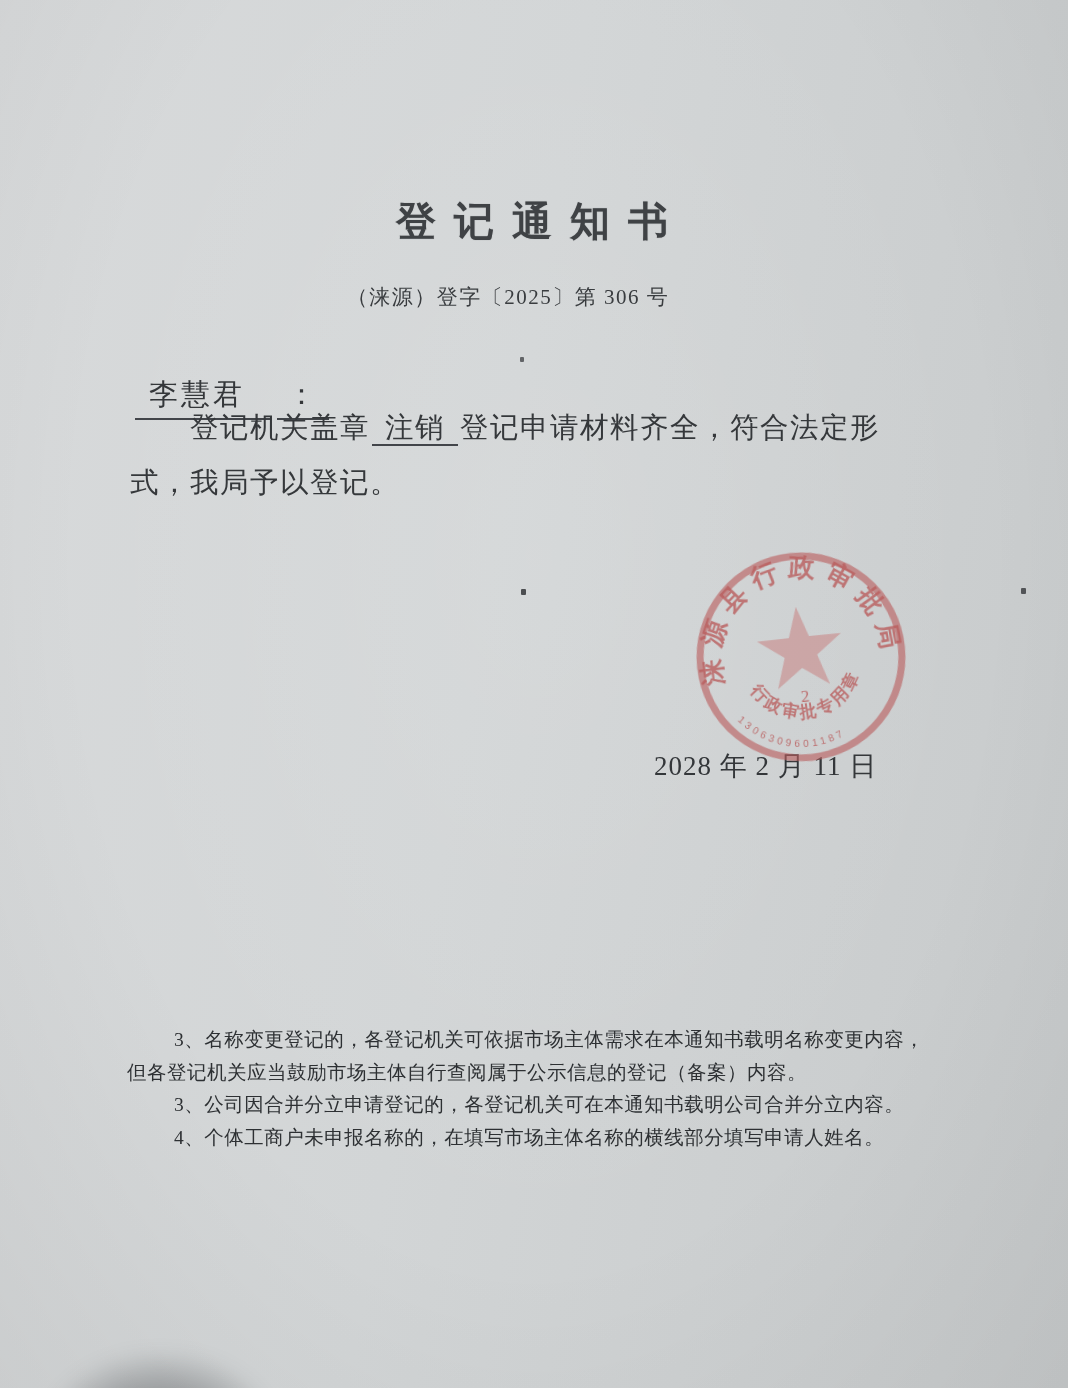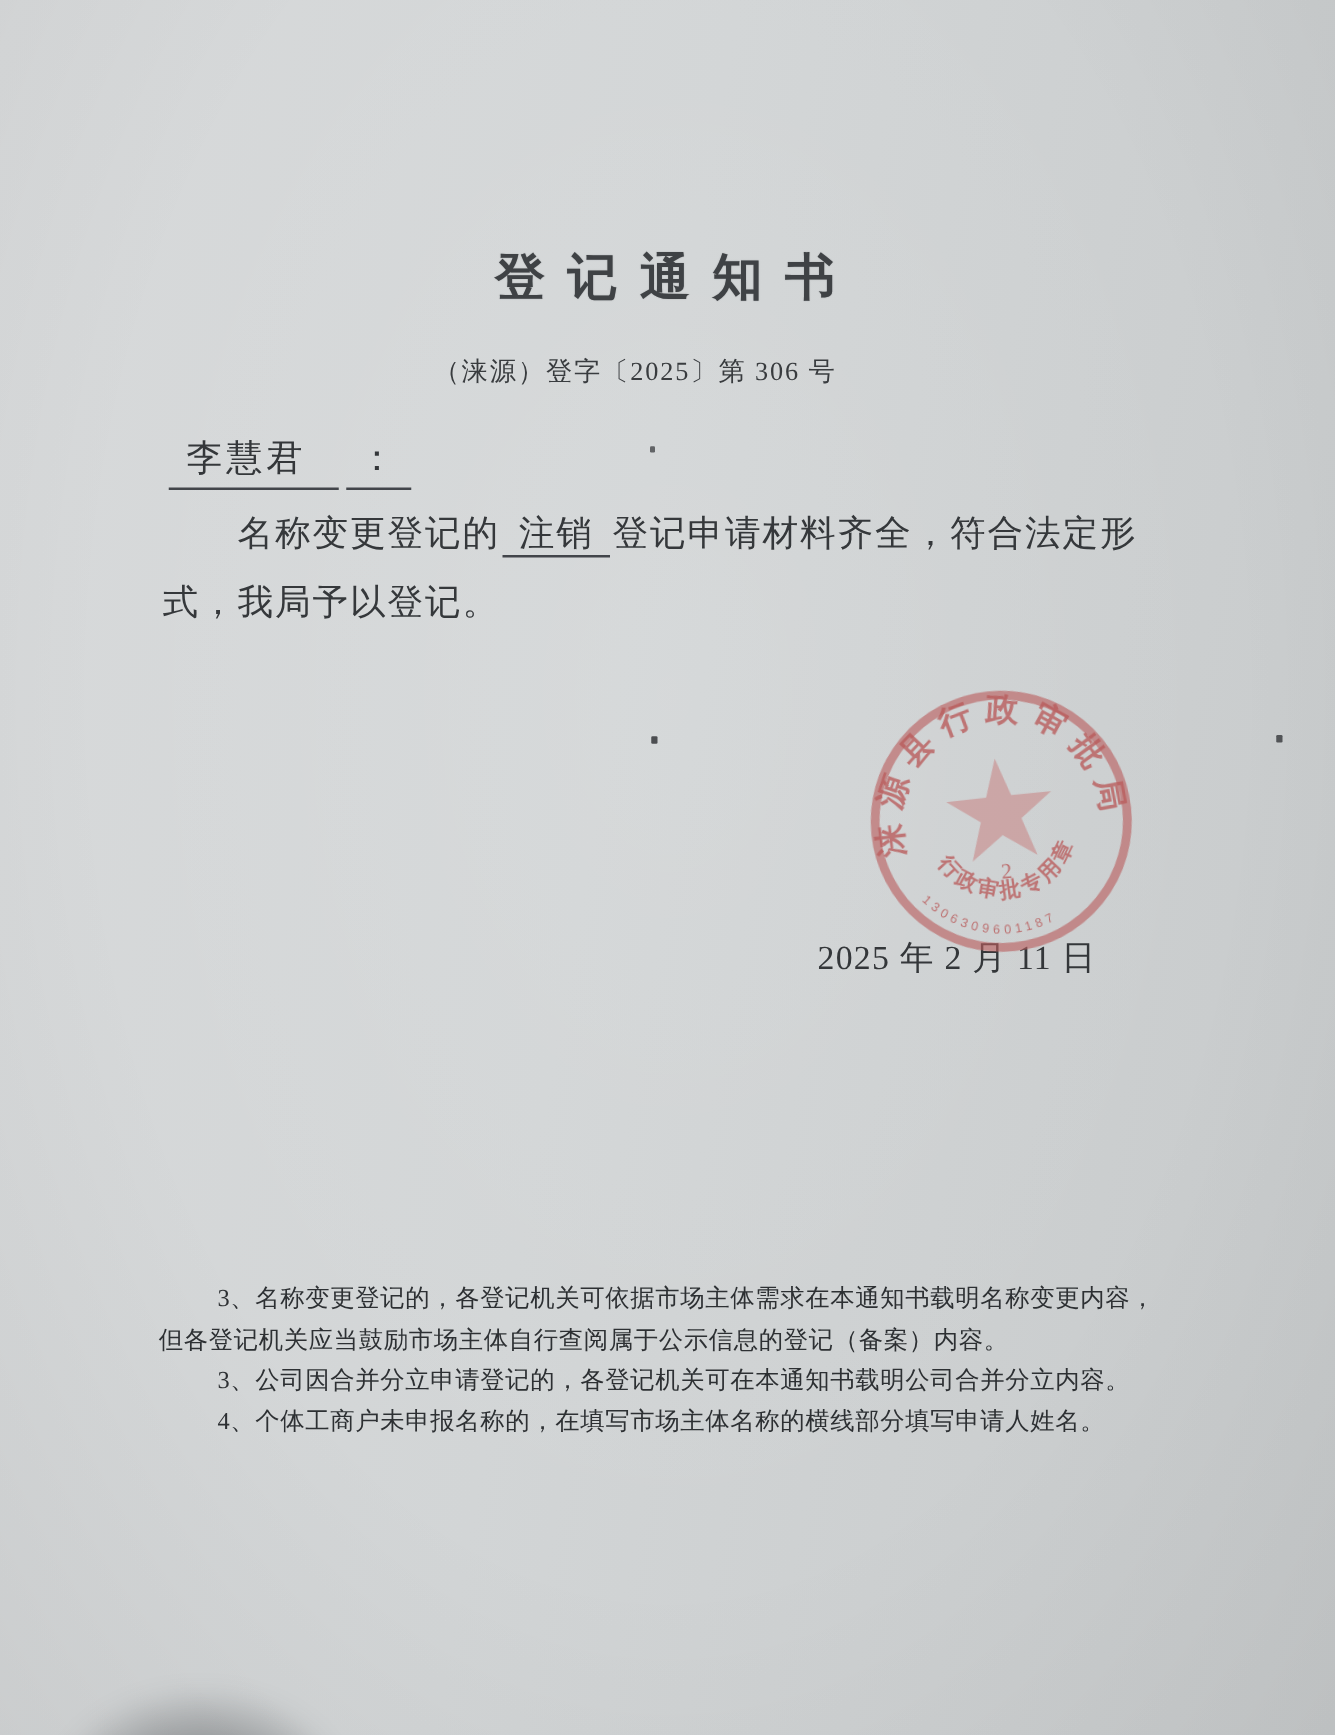--- a/index.html
+++ b/index.html
@@ -31,20 +31,21 @@
     position:absolute;top:283px;left:0;width:100%;
     text-align:center;font-size:21px;letter-spacing:1.5px;color:#393c3f;
     transform:translateX(-26px);
   }
   .addressee{
     position:absolute;left:135px;top:347px;font-size:29px;letter-spacing:3px;
   }
   .u-name{
     display:inline-block;border-bottom:2px solid #42454a;
     padding:0 26px 3px 14px;
+    margin-top:28px;
   }
   .u-colon{
     display:inline-block;border-bottom:2px solid #42454a;
     padding:0 10px 3px 10px;margin-left:6px;
   }
   .body-text{
     position:absolute;left:130px;top:400px;width:800px;
     font-size:28.5px;line-height:55px;letter-spacing:1.5px;color:#35383b;
   }
   .body-line1{padding-left:60px;}
@@ -84,21 +85,21 @@
 
   <div class="doc-title">登  记  通  知  书</div>
 
   <div class="doc-number">（涞源）登字〔2025〕第 306 号</div>
 
   <div class="addressee">
     <span class="u-name">李慧君</span><span class="u-colon">：</span>
   </div>
 
   <div class="body-text">
-    <div class="body-line1"><span>名称变更登记的</span><span class="blank-underline">注销</span><span>登记申请材料齐全，符合法定形</span></div>
+    <div class="body-line1"><span>登记机关盖章</span><span class="blank-underline">注销</span><span>登记申请材料齐全，符合法定形</span></div>
     <div class="body-line2">式，我局予以登记。</div>
   </div>
 
   <svg class="stamp" viewBox="0 0 220 220" xmlns="http://www.w3.org/2000/svg">
     <defs>
       <path id="arcTop" d="M 34.8 137.4 A 80 80 0 1 1 185.2 137.4" fill="none"></path>
       <path id="arcInner" d="M 55.6 135.4 A 60 60 0 0 0 164.4 135.4" fill="none"></path>
       <path id="arcCode" d="M 34.5 157.2 A 89 89 0 0 0 185.5 157.2" fill="none"></path>
     </defs>
     <circle cx="110" cy="110" r="100" fill="none" stroke="#b95d5d" stroke-width="7" opacity="0.62"></circle>
@@ -109,21 +110,21 @@
     <text font-size="17" font-weight="bold" fill="#b95d5d" opacity="0.8" letter-spacing="2.5" font-family="Liberation Serif, DejaVu Serif, serif">
       <textPath href="#arcInner" startOffset="2%">行政审批专用章</textPath>
     </text>
     <text x="110" y="155" text-anchor="middle" font-size="17" fill="#b95d5d" opacity="0.85" font-family="Liberation Serif, DejaVu Serif, serif">2</text>
     <text font-size="10" fill="#b95d5d" opacity="0.85" letter-spacing="3.5" font-family="Liberation Sans, DejaVu Sans, sans-serif">
       <textPath href="#arcCode" startOffset="6%">1306309601187</textPath>
     </text>
   </svg>
 
 
-  <div class="doc-date">2025 年 2 月 11 日</div>
+  <div class="doc-date">2028 年 2 月 11 日</div>
 
   <div class="notes">
     <div class="note-line note-indent">3、名称变更登记的，各登记机关可依据市场主体需求在本通知书载明名称变更内容，</div>
     <div class="note-line">但各登记机关应当鼓励市场主体自行查阅属于公示信息的登记（备案）内容。</div>
     <div class="note-line note-indent">3、公司因合并分立申请登记的，各登记机关可在本通知书载明公司合并分立内容。</div>
     <div class="note-line note-indent">4、个体工商户未申报名称的，在填写市场主体名称的横线部分填写申请人姓名。</div>
   </div>
 
   <div class="speck s1"></div>
   <div class="speck s2"></div>

